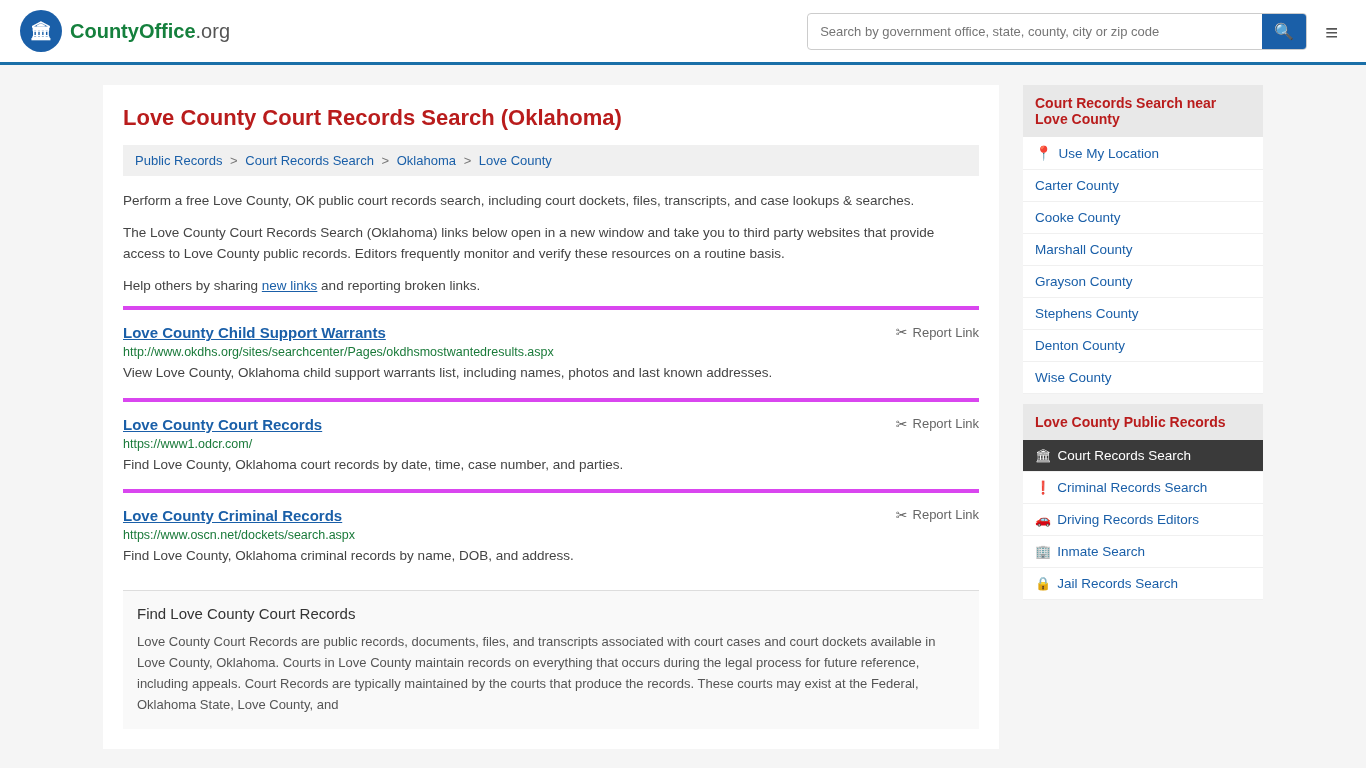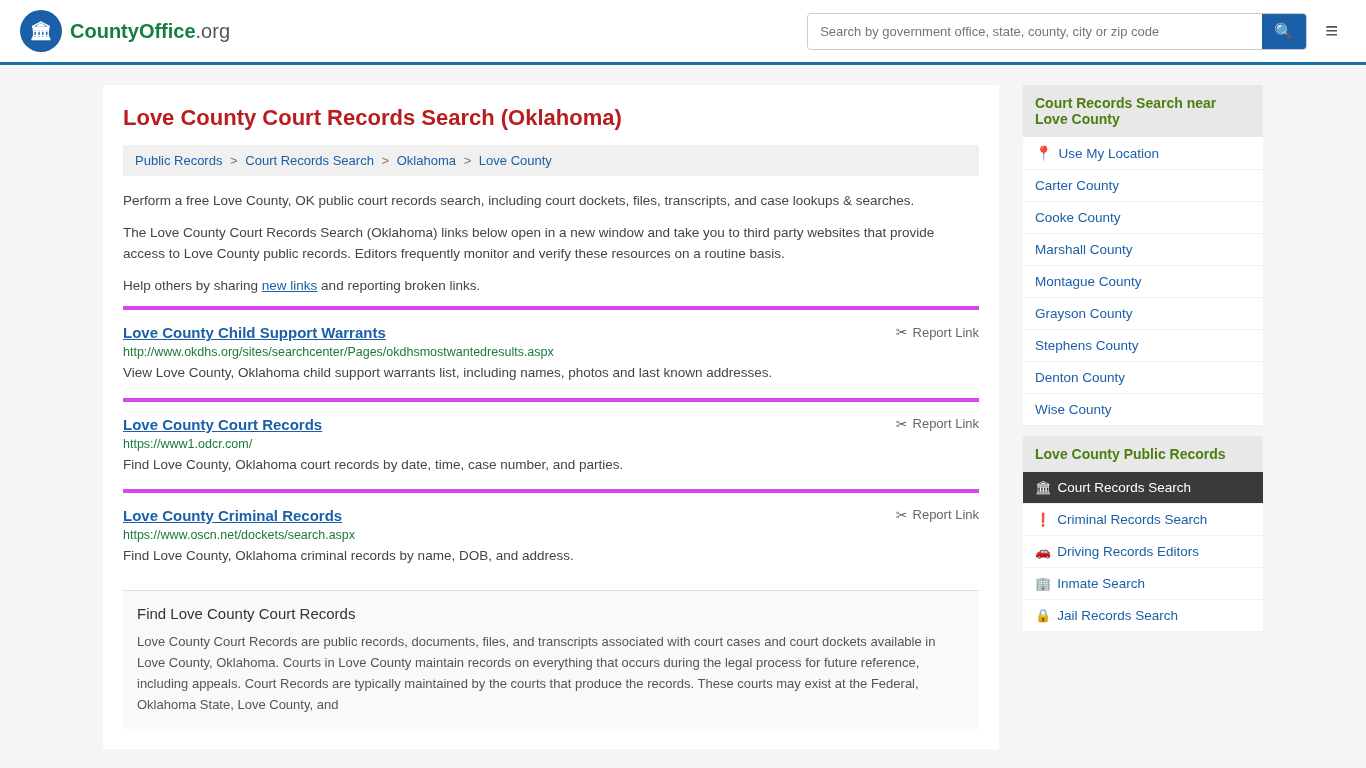--- a/index.html
+++ b/index.html
@@ -32,21 +32,21 @@
       font-weight: bold;
     }
     .logo-text {
       font-size: 20px;
       font-weight: bold;
       color: #1a5fa8;
     }
     .logo-text span { color: #555; font-weight: normal; }
     .header-right {
       display: flex;
-      align-items: center;
+      align-items: flex-end;
       gap: 10px;
     }
     .search-bar {
       display: flex;
       align-items: center;
       border: 1px solid #ccc;
       border-radius: 4px;
       overflow: hidden;
       width: 500px;
     }
@@ -183,21 +183,21 @@
     }
     .sidebar-section {
       background: #fff;
       margin-bottom: 10px;
     }
     .sidebar-header {
       background: #e8e8e8;
       padding: 10px 12px;
       font-size: 14px;
       font-weight: bold;
-      color: #4d7c0f;
+      color: #b91c1c;
     }
     .sidebar-list {
       list-style: none;
     }
     .sidebar-list li {
       border-bottom: 1px solid #f0f0f0;
     }
     .sidebar-list li a, .sidebar-list li .sidebar-link {
       display: block;
       padding: 8px 12px;
@@ -336,23 +336,20 @@
         <li>
             <a href="#">Carter County</a>
           </li>
         <li>
             <a href="#">Cooke County</a>
           </li>
         <li>
             <a href="#">Marshall County</a>
           </li>
         <li>
-            <a href="#">Montague County</a>
-          </li>
-        <li>
             <a href="#">Grayson County</a>
           </li>
         <li>
             <a href="#">Stephens County</a>
           </li>
         <li>
             <a href="#">Denton County</a>
           </li>
         <li>
             <a href="#">Wise County</a>

